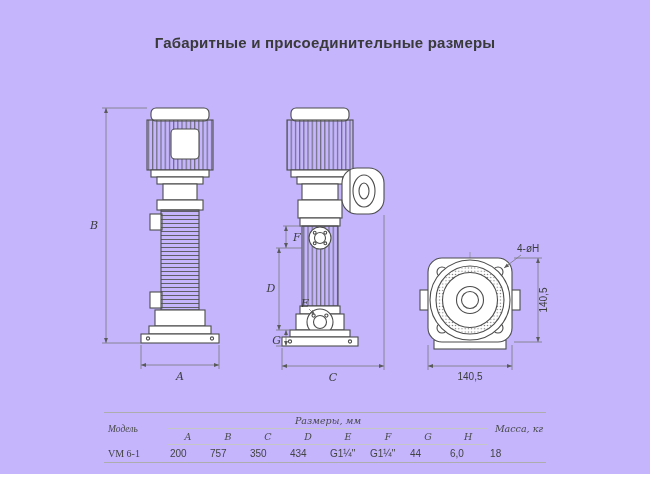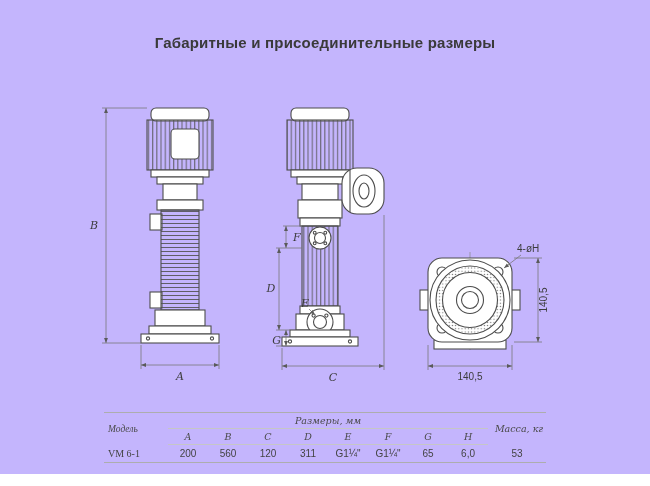--- a/index.html
+++ b/index.html
@@ -13,21 +13,21 @@
   .dimnum{font:10px "Liberation Sans",sans-serif;fill:#3c3c3c;}
   
   .ln{stroke:#4d4d4d;stroke-width:1.1;fill:#fff;}
   .lnf{stroke:#4d4d4d;stroke-width:1.1;}
   .dim{stroke:#7a7a7a;stroke-width:0.8;fill:none;}
   
   .dim-table{position:absolute;top:412px;left:104px;width:442px;table-layout:fixed;
              border-collapse:collapse;border-top:1px solid #adadad;border-bottom:1px solid #adadad;}
   .dim-table th{font:italic 9.5px "DejaVu Serif",serif;font-weight:normal;color:#4a4a4a;
                 padding:2px 2px;}
-  .dim-table td{font:10px "Liberation Sans",sans-serif;color:#444;padding:3px 2px;text-align:center;}
+  .dim-table td{font:10px "Liberation Sans",sans-serif;color:#444;padding:3px 2px;text-align:left;}
   .dim-table th.sizes{border-bottom:1px solid #c6c6c6;}
   .dim-table tr.letters th{border-bottom:1px solid #c6c6c6;}
   .dim-table .leftcell{text-align:left;padding-left:4px;font-family:Liberation Serif, serif;}
   .dim-table th.mass{text-align:right;padding-right:3px;}
 </style>
 </head>
 <body>
 
 <div class="page">
 
@@ -213,25 +213,25 @@
         <th>C</th>
         <th>D</th>
         <th>E</th>
         <th>F</th>
         <th>G</th>
         <th>H</th>
       </tr>
       <tr class="data">
         <td class="leftcell">VM 6-1</td>
         <td>200</td>
-        <td>560</td>
-        <td>120</td>
-        <td>311</td>
+        <td>757</td>
+        <td>350</td>
+        <td>434</td>
         <td>G1¼"</td>
         <td>G1¼"</td>
-        <td>65</td>
+        <td>44</td>
         <td>6,0</td>
-        <td>53</td>
+        <td>18</td>
       </tr>
     </tbody>
   </table>
 
 </div>
 
 </body></html>

